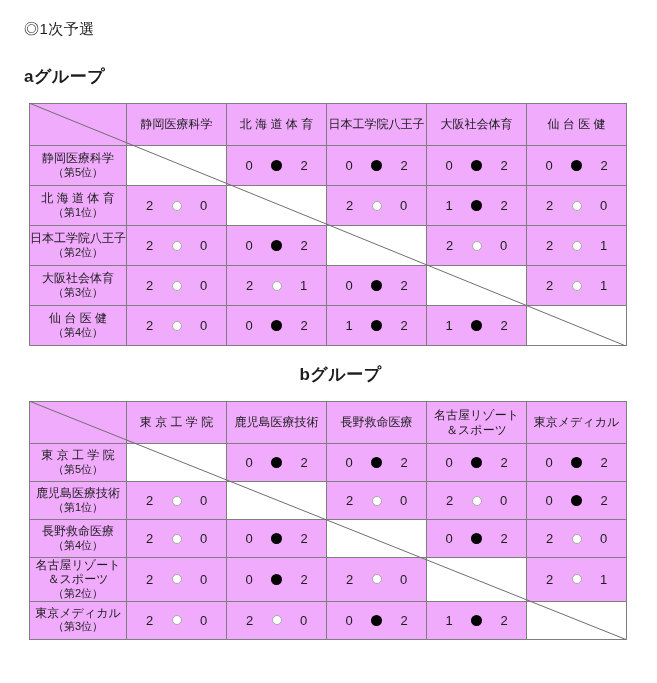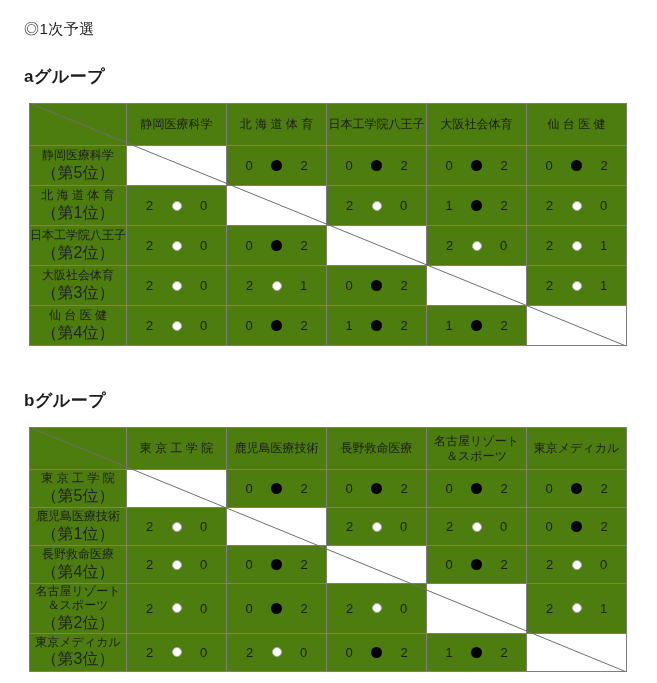--- a/index.html
+++ b/index.html
@@ -5,34 +5,34 @@
   html,body{margin:0;padding:0;}
   body{
     width:657px;height:683px;background:#ffffff;overflow:hidden;
     font-family:"Liberation Sans",sans-serif;color:#1c1c1c;
     -webkit-font-smoothing:antialiased;
   }
   .page{padding:20px 0 0 24px;}
   .title{font-size:15px;line-height:18px;letter-spacing:.5px;}
   .group-label{font-size:17px;line-height:18px;letter-spacing:.5px;font-weight:bold;}
   .group-label.a{margin-top:30px;}
-  .group-label.b{margin-top:46px;}
+  .group-label.b{margin-top:20px;text-align:center;}
   .table-wrap{position:relative;width:598px;margin:17px 0 0 5px;}
-  table.grid{border-collapse:collapse;table-layout:fixed;width:597px;background:#4d7c0f;}
+  table.grid{border-collapse:collapse;table-layout:fixed;width:597px;background:#f0abfc;}
   table.grid th,table.grid td{
     border:1px solid #7e7e7e;padding:0;margin:0;
     text-align:center;vertical-align:middle;font-weight:normal;
   }
   table.grid thead tr{height:42px;}
   table.group-a tbody tr{height:40px;}
   table.group-b tbody tr{height:38px;}
   .col-header{font-size:12px;line-height:1.25;white-space:pre-line;overflow:hidden;}
   .team-cell{padding:1px 0;}
   .team-name{font-size:12px;line-height:1.2;white-space:pre-line;}
-  .team-rank{font-size:16px;line-height:1.25;color:#222;}
+  .team-rank{font-size:11px;line-height:1.25;color:#222;}
   .score{display:flex;align-items:center;justify-content:center;gap:17px;font-size:13px;}
   .num{display:inline-block;width:10px;text-align:center;color:#1c1c1c;}
   .mark{display:inline-block;border-radius:50%;box-sizing:border-box;}
   .mark.win{width:10px;height:10px;border:1px solid #a8a8a8;background:#fff;}
   .mark.loss{width:11px;height:11px;background:#000;}
   .diag-cell{background:#fff;}
   svg.diag-overlay{
     position:absolute;left:0;top:0;width:597px;height:100%;
     pointer-events:none;
   }

